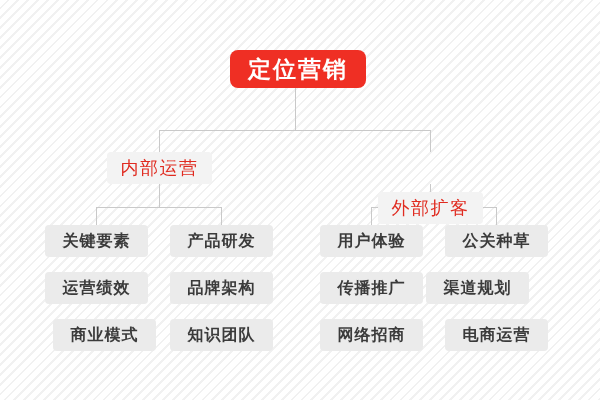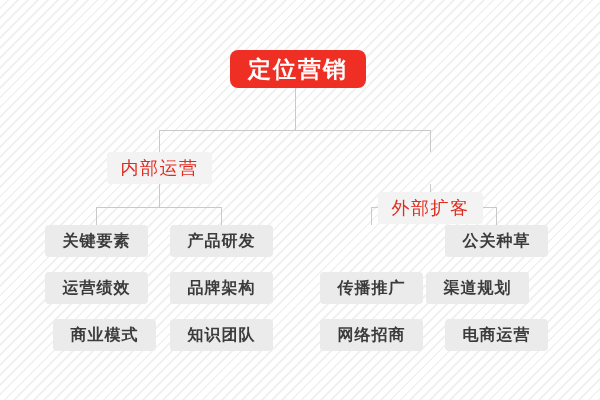--- a/index.html
+++ b/index.html
@@ -99,20 +99,21 @@
   <div class="node node-branch" style="left:378px; top:152px; width:105px; height:32px;margin-top:40px;">外部扩客</div>
 
   <div class="node node-leaf" style="left:45px; top:225px; width:103px; height:32px;">关键要素</div>
   <div class="node node-leaf" style="left:45px; top:272px; width:103px; height:32px;">运营绩效</div>
   <div class="node node-leaf" style="left:53px; top:319px; width:103px; height:32px;">商业模式</div>
 
   <div class="node node-leaf" style="left:170px; top:225px; width:103px; height:32px;">产品研发</div>
   <div class="node node-leaf" style="left:170px; top:272px; width:103px; height:32px;">品牌架构</div>
   <div class="node node-leaf" style="left:170px; top:319px; width:103px; height:32px;">知识团队</div>
 
+  <div class="node node-leaf" style="left:320px; top:225px; width:103px; height:32px;">用户体验</div>
   <div class="node node-leaf" style="left:320px; top:272px; width:103px; height:32px;text-align:right;">传播推广</div>
   <div class="node node-leaf" style="left:320px; top:319px; width:103px; height:32px;">网络招商</div>
 
   <div class="node node-leaf" style="left:445px; top:225px; width:103px; height:32px;">公关种草</div>
   <div class="node node-leaf" style="left:426px; top:272px; width:103px; height:32px;">渠道规划</div>
   <div class="node node-leaf" style="left:445px; top:319px; width:103px; height:32px;">电商运营</div>
 
 </div>
 
 </body></html>

